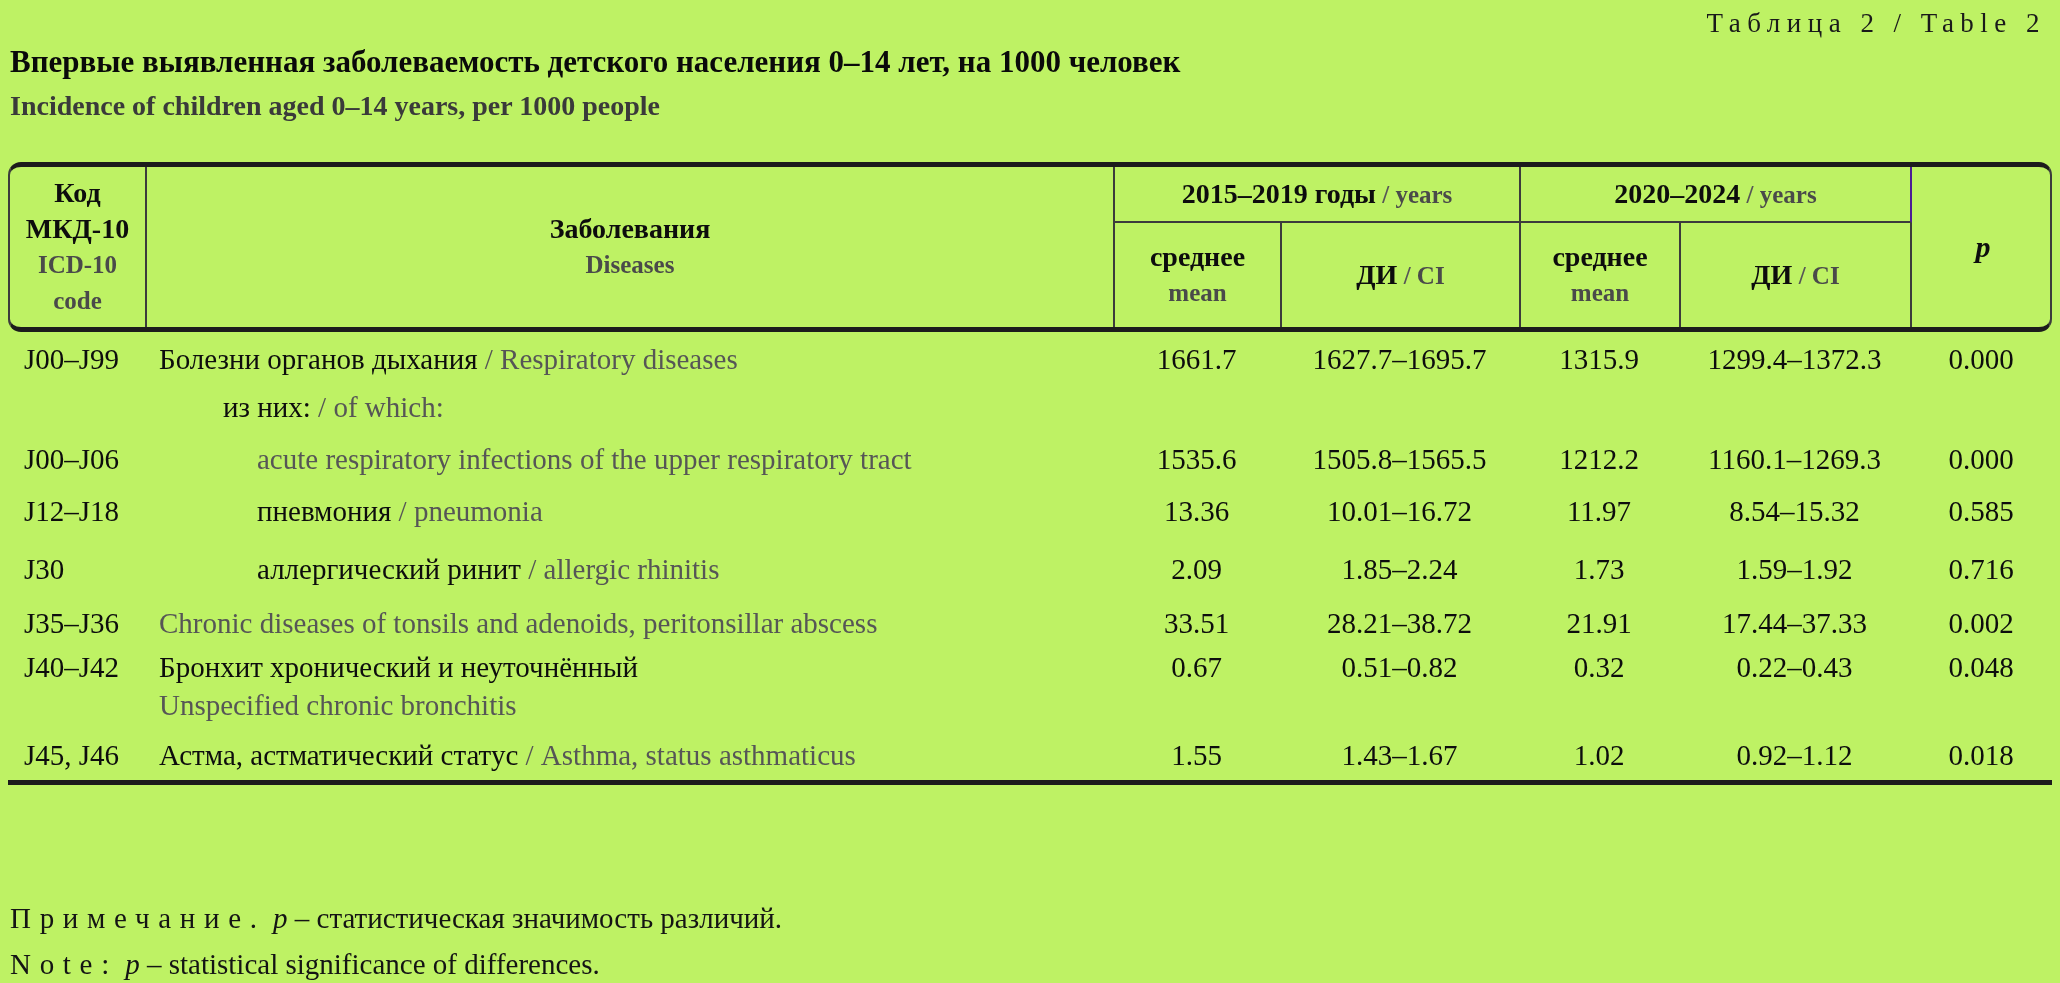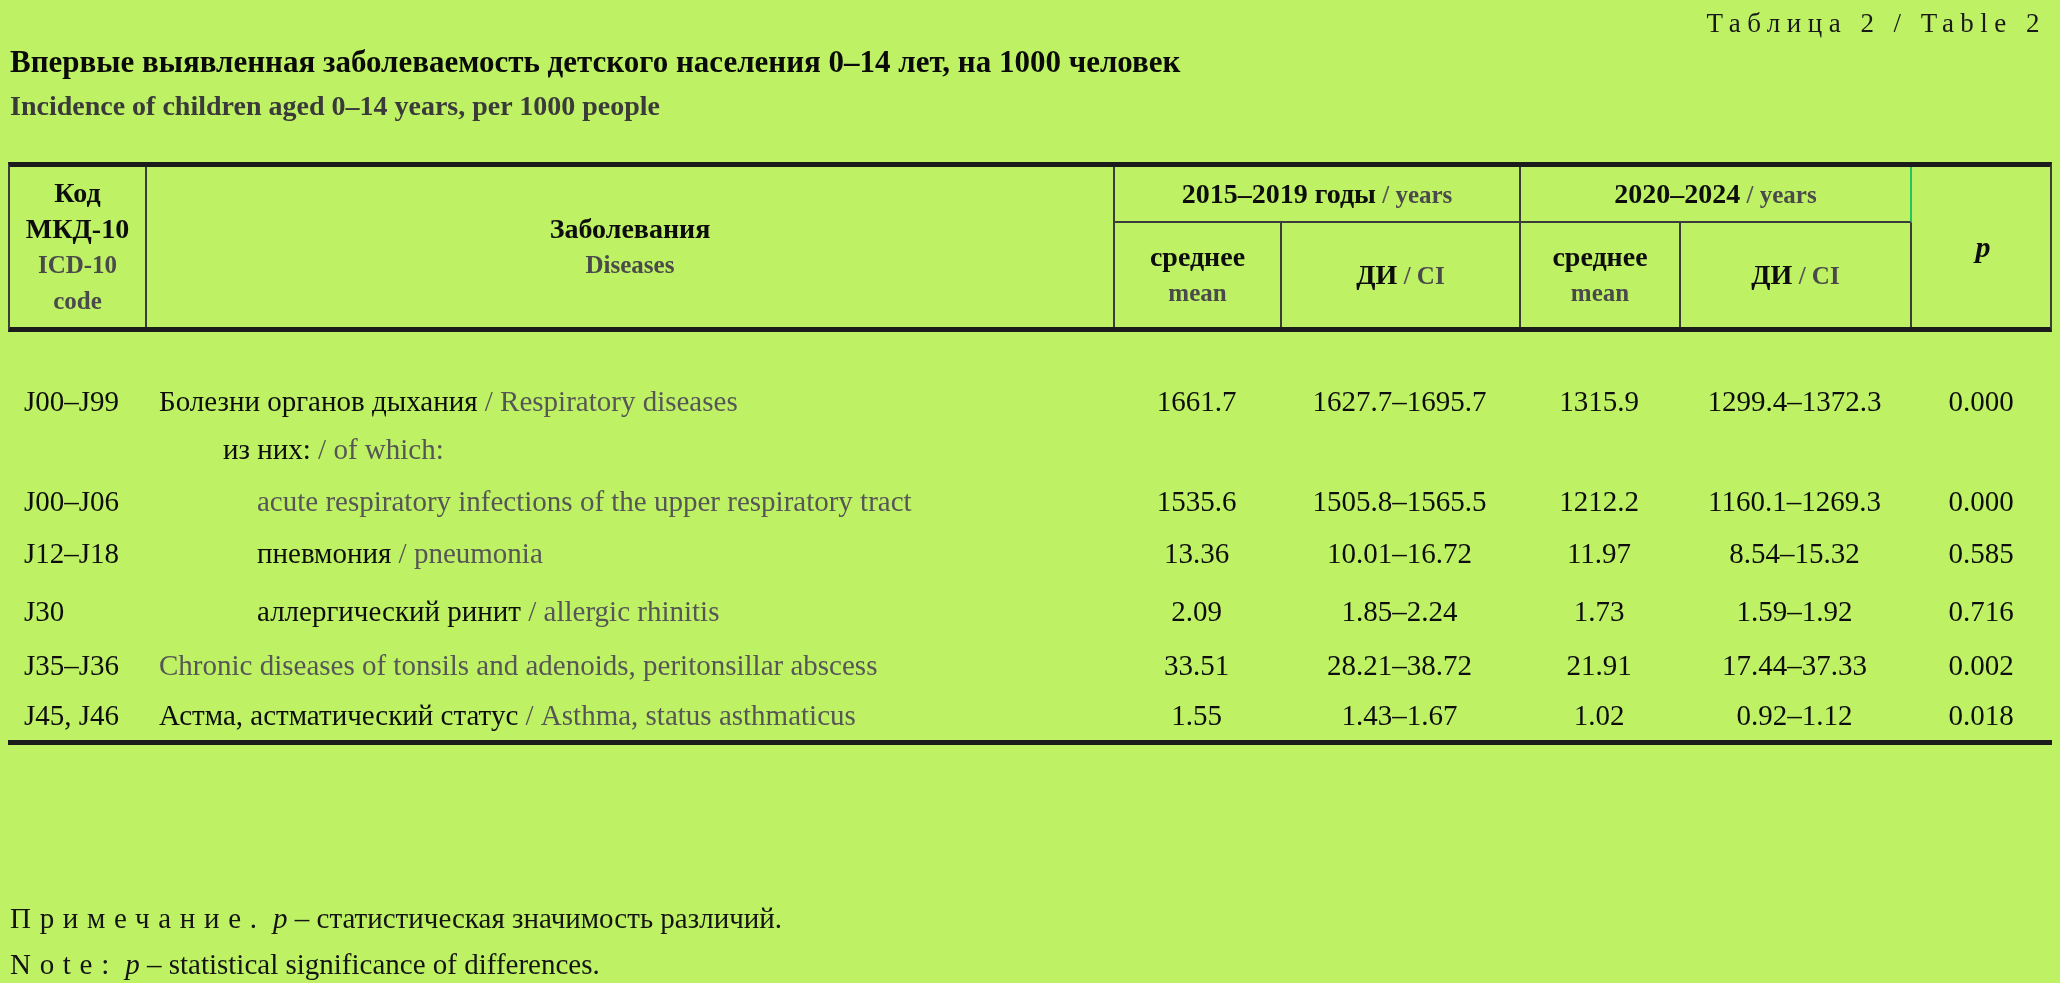--- a/index.html
+++ b/index.html
@@ -26,20 +26,21 @@
   .title-en {
     position:absolute; top:90px; left:10px;
     font-size:28px; font-weight:bold; color:#3a3a3a;
   }
 
   
   .tbl { position:absolute; top:162px; left:8px; width:2044px; }
   .grid7 {
     display:grid;
     grid-template-columns:137px 968px 167px 239px 160px 231px 142px;
+    border-radius:13px;
   }
 
   
   .thead {
     border-top:5px solid #1c1c1c;
     border-bottom:5px solid #1c1c1c;
     border-left:2px solid #3c3c3c;
     border-right:2px solid #3c3c3c;
     grid-template-rows:56px 104px;
   }
@@ -47,42 +48,42 @@
     display:flex; flex-direction:column;
     align-items:center; justify-content:center;
     text-align:center;
     font-weight:bold; font-size:28px; line-height:36px;
     color:#0d0d0d;
   }
   .th .en, .en-t { font-weight:bold; font-size:25px; color:#4a4a4a; }
   .th-code     { grid-column:1; grid-row:1 / 3; border-right:2px solid #3c3c3c; }
   .th-diseases { grid-column:2; grid-row:1 / 3; border-right:2px solid #3c3c3c; }
   .th-period1  { grid-column:3 / 5; grid-row:1; border-right:2px solid #3c3c3c; border-bottom:2px solid #3c3c3c; }
-  .th-period2  { grid-column:5 / 7; grid-row:1; border-right:2px solid #22c55e; border-bottom:2px solid #3c3c3c;justify-content:center; }
+  .th-period2  { grid-column:5 / 7; grid-row:1; border-right:2px solid #4c1d95; border-bottom:2px solid #3c3c3c;justify-content:center; }
   .th-p        { grid-column:7; grid-row:1 / 3; font-style:italic; font-size:30px; }
   .th-mean1 { grid-column:3; grid-row:2; border-right:2px solid #3c3c3c; }
   .th-ci1   { grid-column:4; grid-row:2; border-right:2px solid #3c3c3c; }
   .th-mean2 { grid-column:5; grid-row:2; border-right:2px solid #3c3c3c; }
   .th-ci2   { grid-column:6; grid-row:2; border-right:2px solid #3c3c3c; }
   .period-line { display:inline; }
 
   
   .tbody { border-bottom:5px solid #1c1c1c; }
   .row { font-size:29px; line-height:38px; }
   .c-code { padding-left:16px; white-space:nowrap; }
   .c-dis  { padding-right:6px; }
   .ind0 { padding-left:14px; }
   .ind1 { padding-left:78px; }
   .ind2 { padding-left:112px; }
   .c-val { text-align:center; white-space:nowrap; }
   .sep   { color:#565656; }
   .en-b  { color:#565656; }
 
   
-  .r0 { padding:8px 0 10px;margin-top:42px; }
+  .r0 { padding:8px 0 10px; }
   .r1 { padding:0 0 10px; }
   .r2 { padding:4px 0 8px; }
   .r3 { padding:6px 0 10px; }
   .r4 { padding:10px 0 12px; }
   .r5 { padding:4px 0 6px; }
   .r6 { padding:0 0 6px; }
   .r7 { padding:6px 0 6px; }
 
   
   .note { position:absolute; left:10px; font-size:29px; color:#141414; }
@@ -204,20 +205,32 @@
         <div class="c-dis ind0">
           <div class="en-b">Chronic diseases of tonsils and adenoids, peritonsillar abscess</div>
         </div>
         <div class="c-val">33.51</div>
         <div class="c-val">28.21–38.72</div>
         <div class="c-val">21.91</div>
         <div class="c-val">17.44–37.33</div>
         <div class="c-val">0.002</div>
       </div>
 
+      <div class="row grid7 r6">
+        <div class="c-code">J40–J42</div>
+        <div class="c-dis ind0">
+          <div>Бронхит хронический и неуточнённый</div>
+          <div class="en-b">Unspecified chronic bronchitis</div>
+        </div>
+        <div class="c-val">0.67</div>
+        <div class="c-val">0.51–0.82</div>
+        <div class="c-val">0.32</div>
+        <div class="c-val">0.22–0.43</div>
+        <div class="c-val">0.048</div>
+      </div>
 
       <div class="row grid7 r7">
         <div class="c-code">J45, J46</div>
         <div class="c-dis ind0"><span>Астма, астматический статус</span><span class="sep"> / </span><span class="en-b">Asthma, status asthmaticus</span></div>
         <div class="c-val">1.55</div>
         <div class="c-val">1.43–1.67</div>
         <div class="c-val">1.02</div>
         <div class="c-val">0.92–1.12</div>
         <div class="c-val">0.018</div>
       </div>

